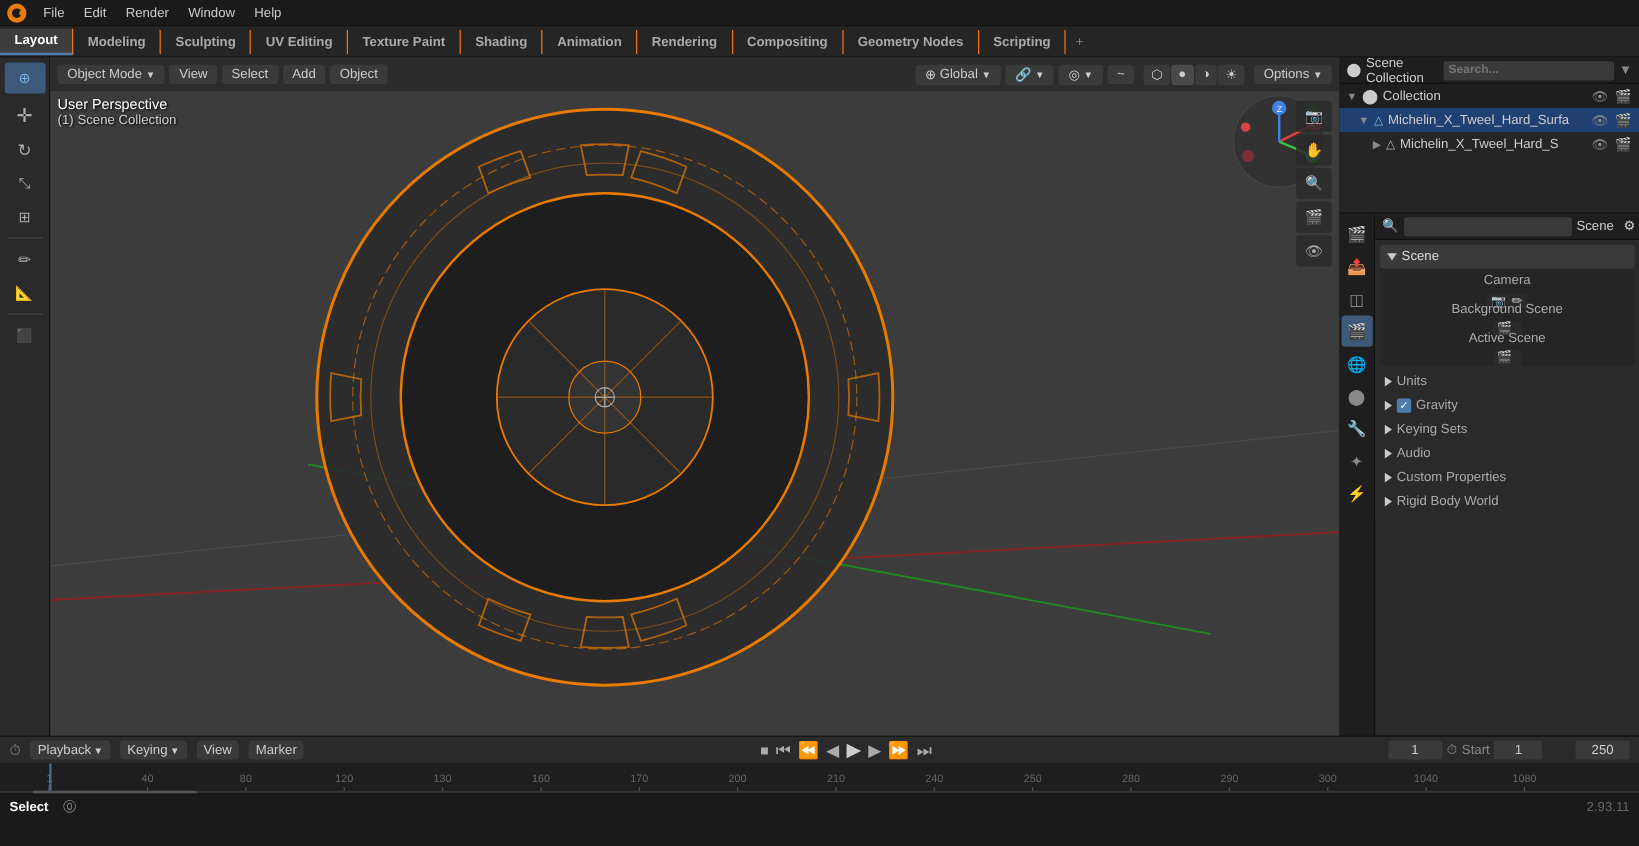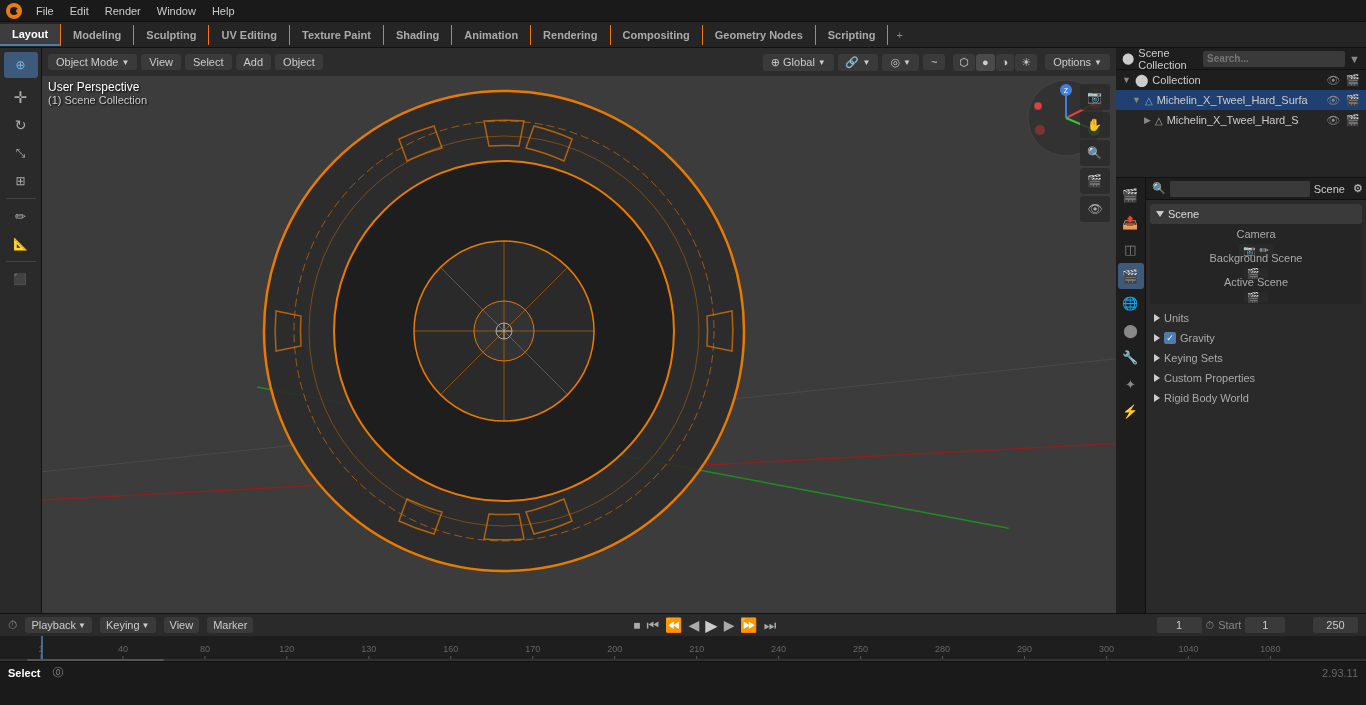--- a/index.html
+++ b/index.html
@@ -724,20 +724,24 @@
             <span class="tri-right" style="display:inline-block;"></span>
             <div class="checkbox-checked" style="width:12px;height:12px;font-size:9px;">✓</div>
             <span>Gravity</span>
           </div>
 
           <div class="prop-collapse">
             <span class="tri-right" style="display:inline-block;"></span>
             <span>Keying Sets</span>
           </div>
 
+          <div class="prop-collapse">
+            <span class="tri-right" style="display:inline-block;"></span>
+            <span>Audio</span>
+          </div>
 
           <div class="prop-collapse">
             <span class="tri-right" style="display:inline-block;"></span>
             <span>Custom Properties</span>
           </div>
 
           <div class="prop-collapse">
             <span class="tri-right" style="display:inline-block;"></span>
             <span>Rigid Body World</span>
           </div>

